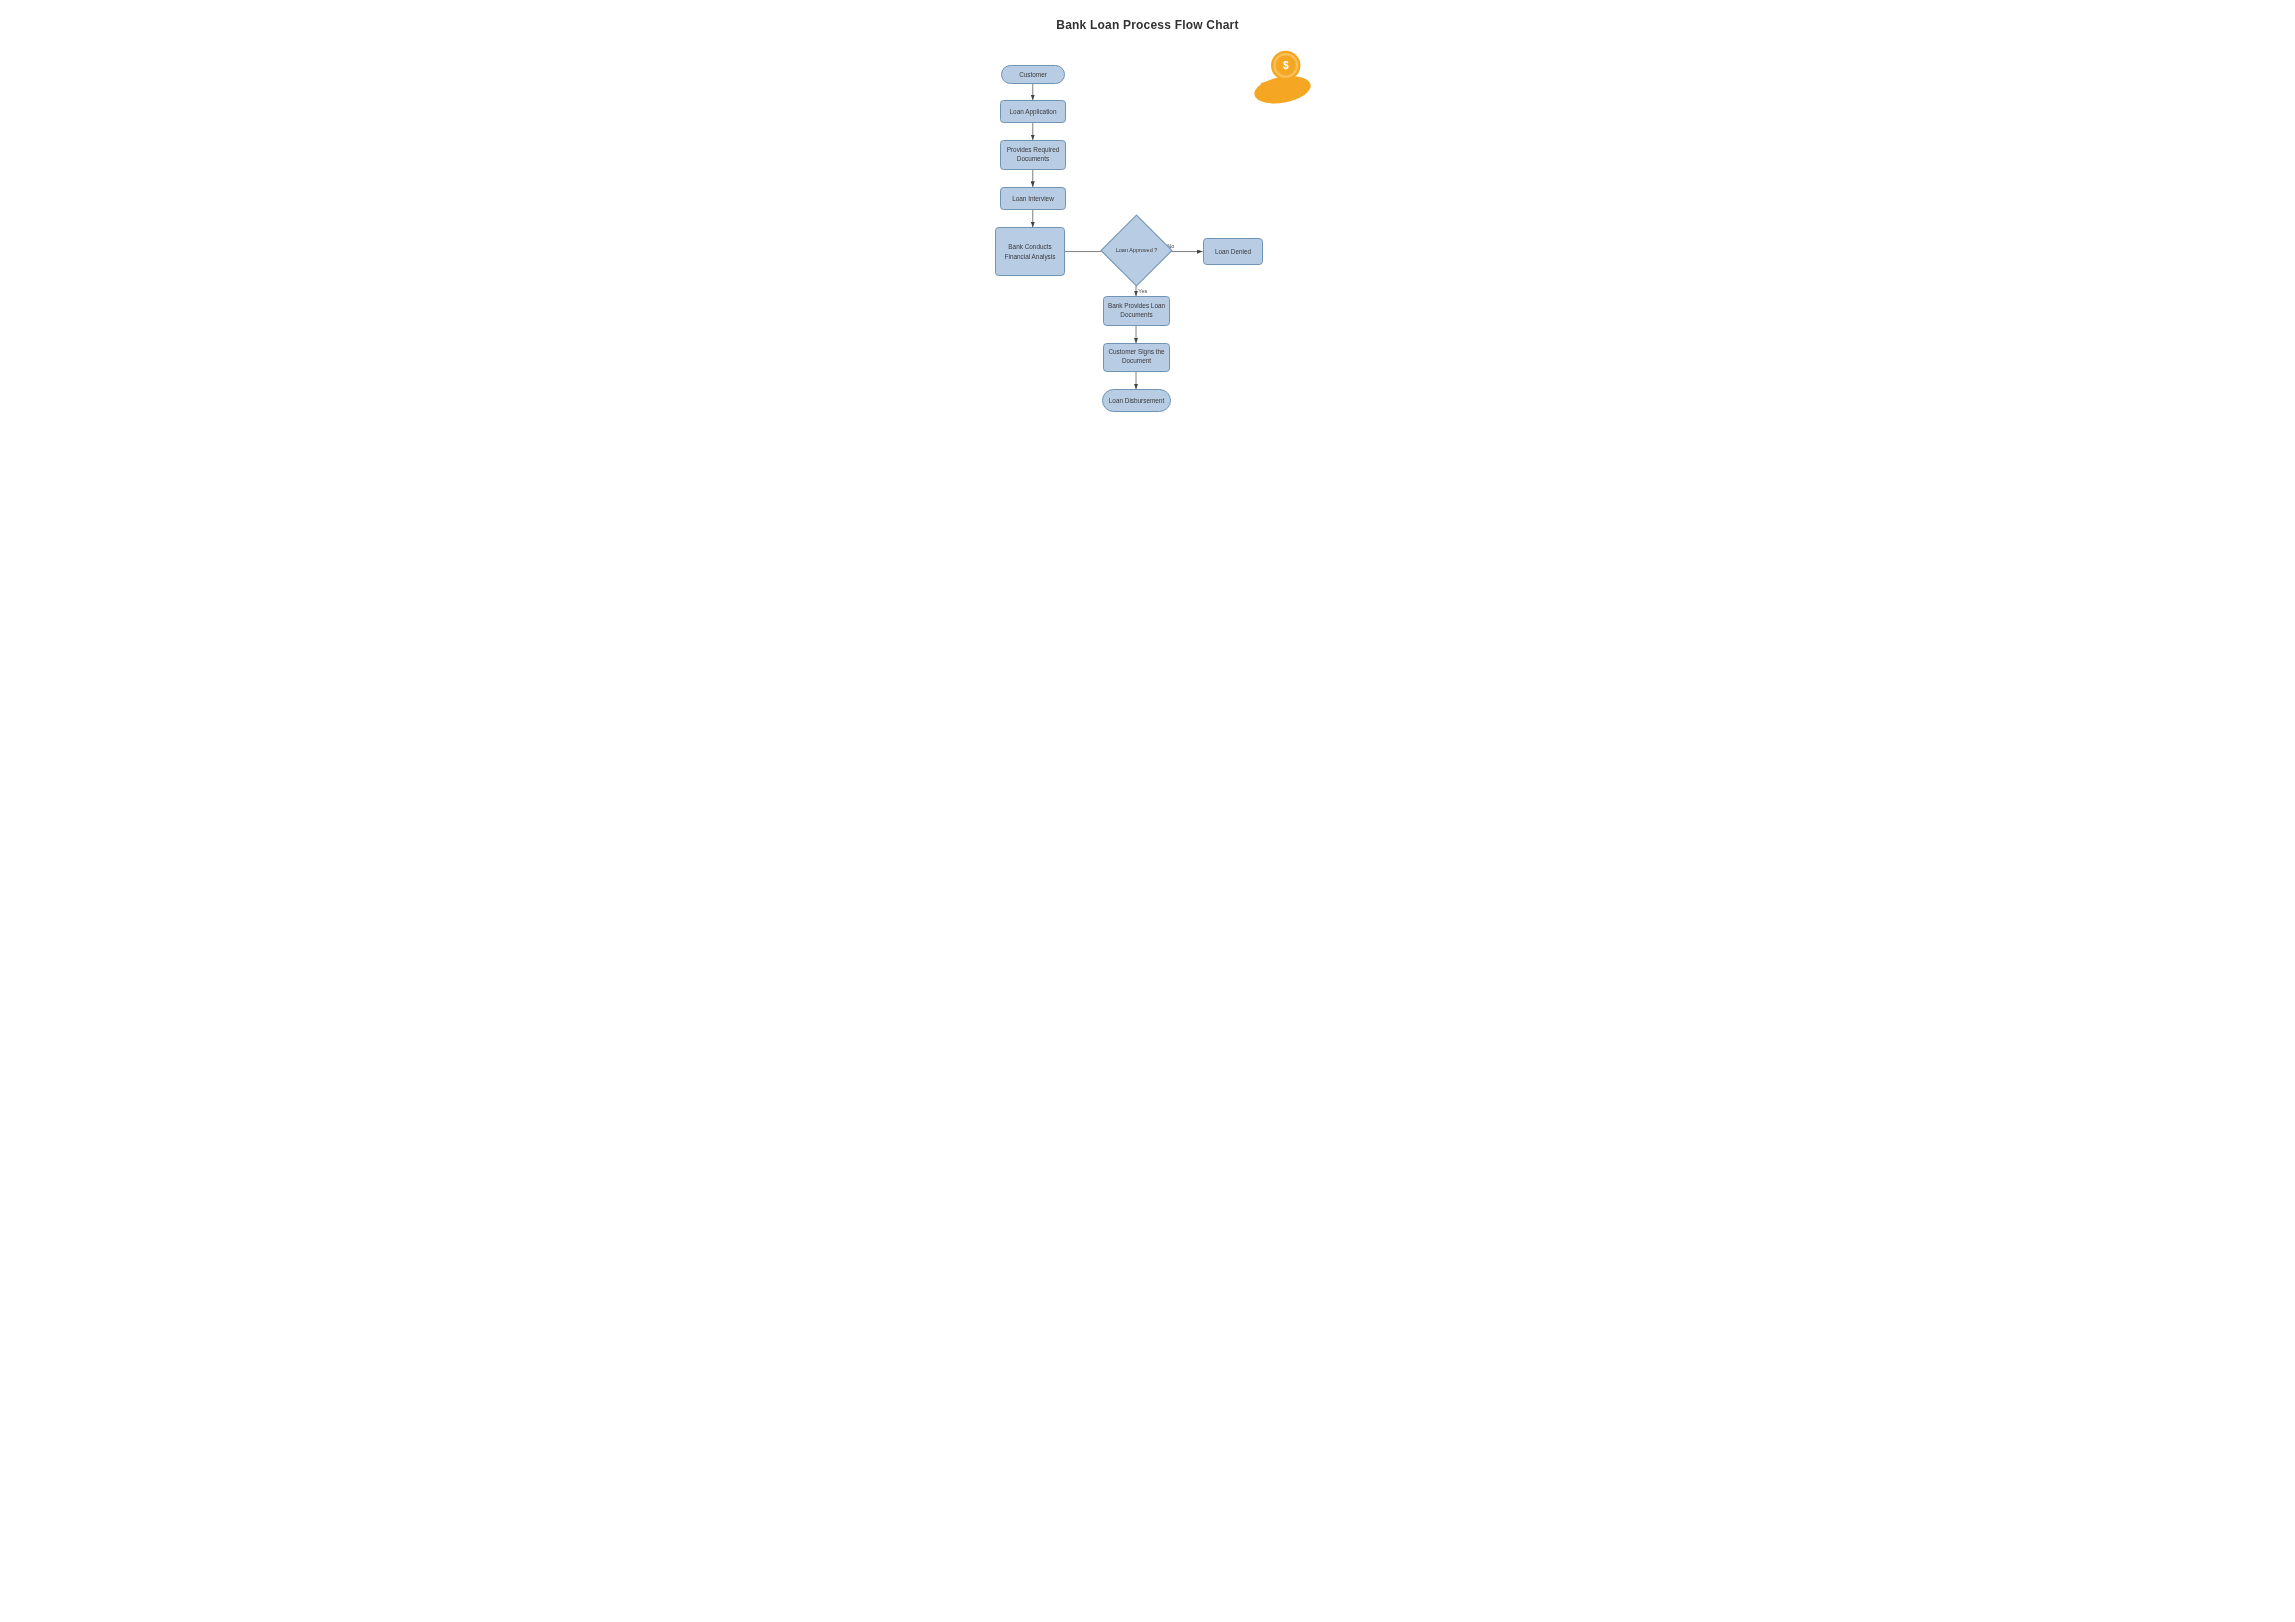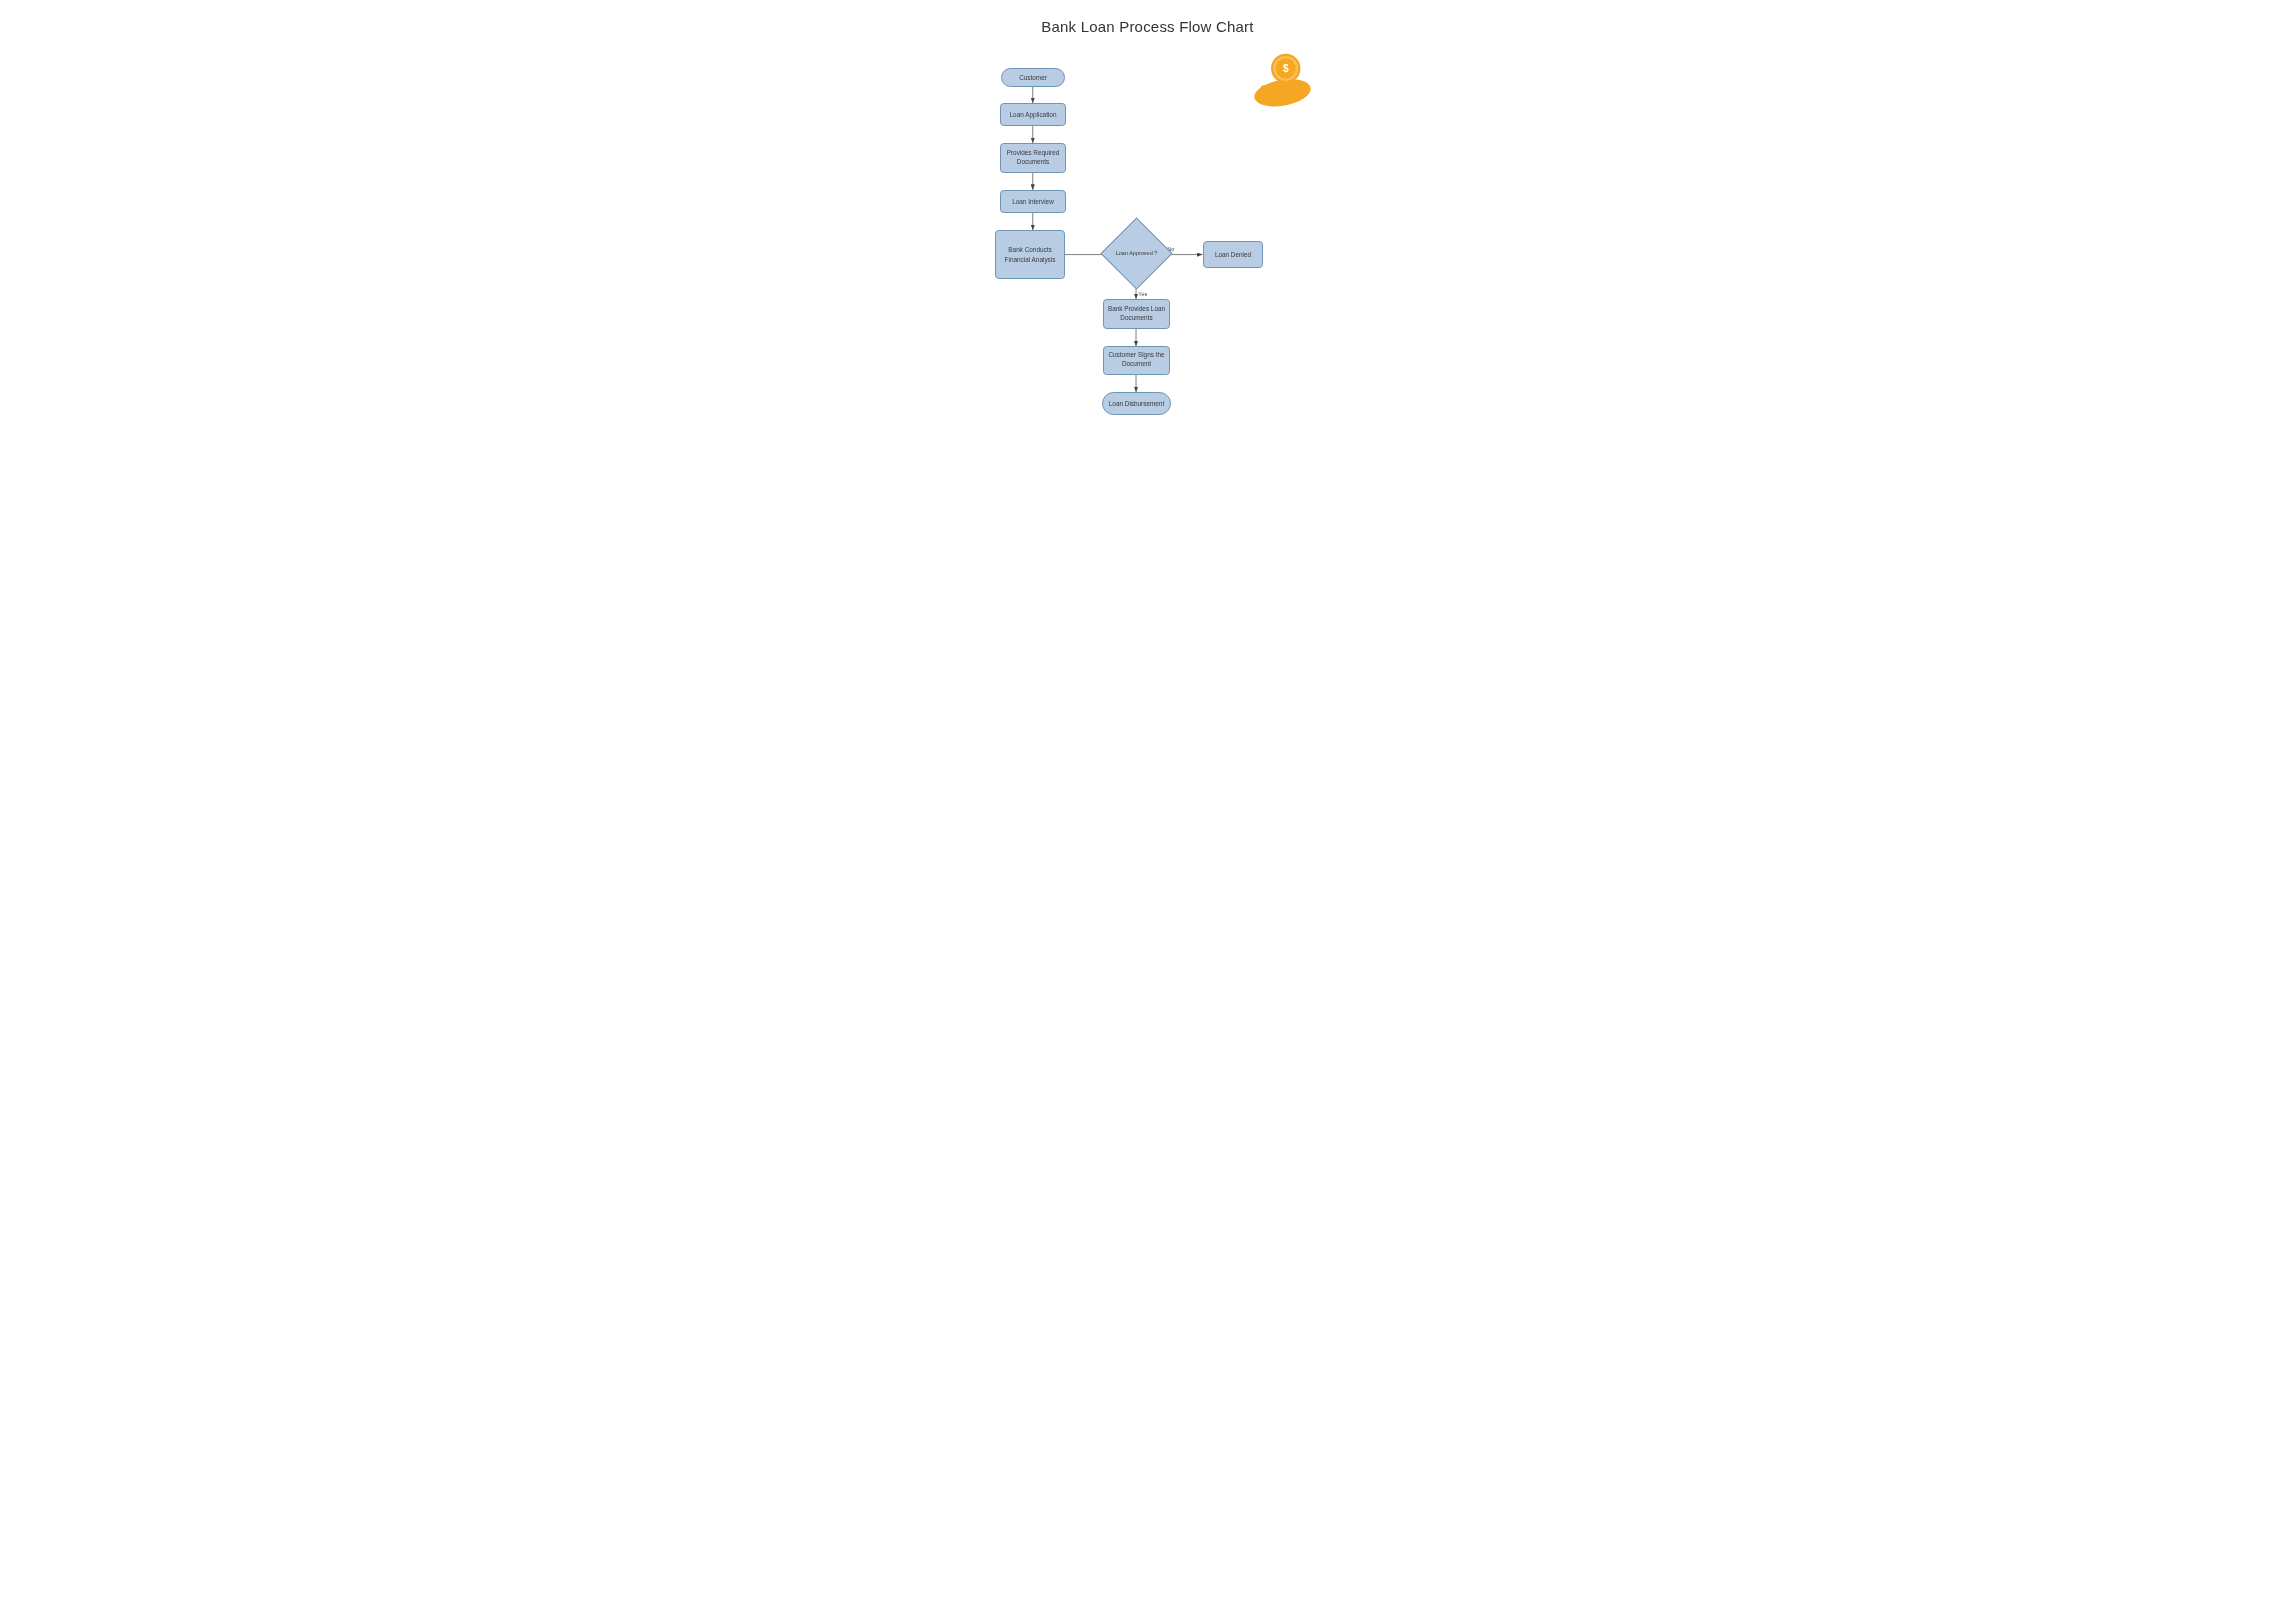--- a/index.html
+++ b/index.html
@@ -11,23 +11,23 @@
       align-items: flex-start;
       min-height: 100vh;
       padding: 18.4px 9.2px;
     }
     .page-container {
       width: 413px;
       position: relative;
     }
     .page-title {
       text-align: center;
-      font-size: 15px;
+      font-size: 12px;
       color: #333;
-      font-weight: 400;
+      font-weight: 700;
       margin-bottom: 13.8px;
       letter-spacing: 0.2px;
     }
     .flowchart-area {
       position: relative;
       width: 100%;
       min-height: 413px;
     }
     
     .money-icon {

